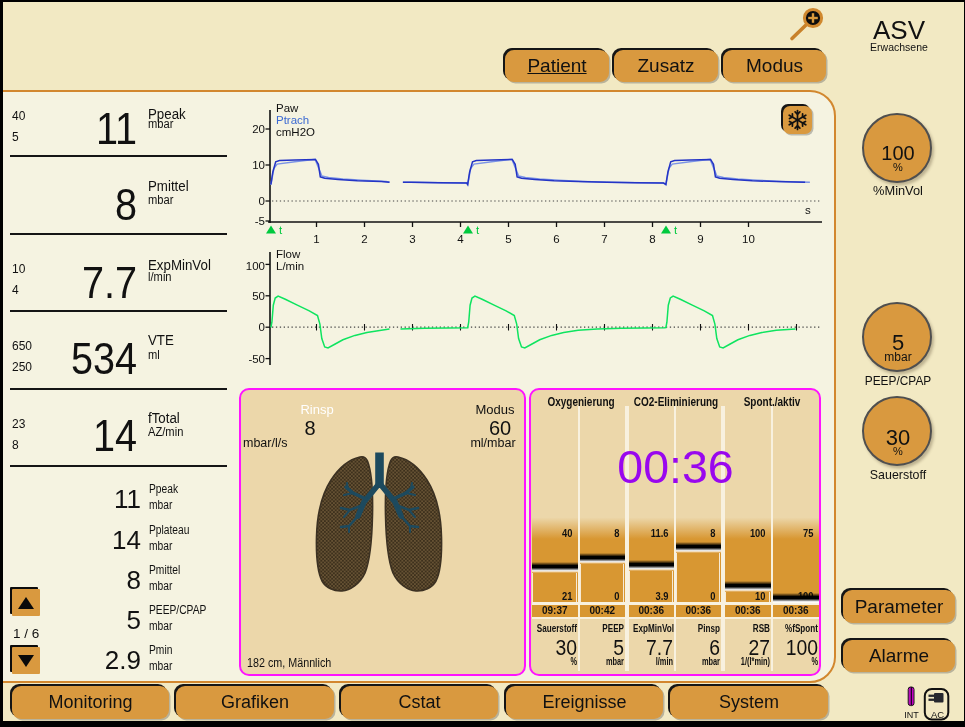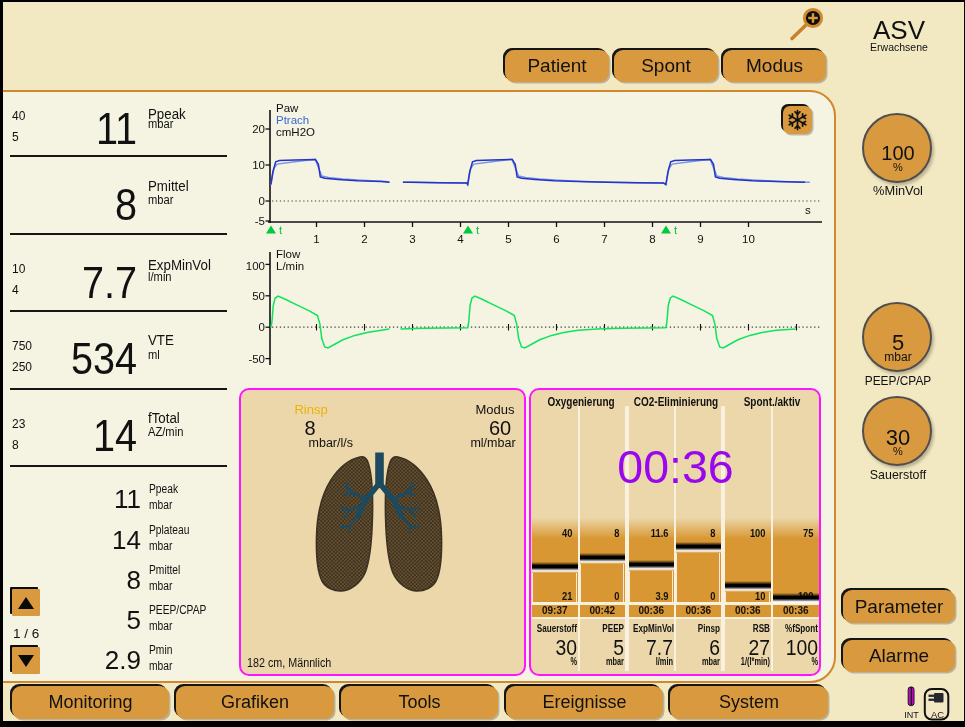--- a/index.html
+++ b/index.html
@@ -50,21 +50,21 @@
 <div class="big" style="top:183px">8</div>
 <div class="lbl" style="top:179px">Pmittel</div>
 <div class="unt" style="top:193.5px">mbar</div>
 
 <div class="lim" style="top:263px">10</div>
 <div class="lim" style="top:284px">4</div>
 <div class="big" style="top:260.5px">7.7</div>
 <div class="lbl" style="top:257.5px">ExpMinVol</div>
 <div class="unt" style="top:271px">l/min</div>
 
-<div class="lim" style="top:340px">750</div>
+<div class="lim" style="top:340px">650</div>
 <div class="lim" style="top:360.5px">250</div>
 <div class="big" style="top:336.5px">534</div>
 <div class="lbl" style="top:333px">VTE</div>
 <div class="unt" style="top:349px">ml</div>
 
 <div class="lim" style="top:417.5px">23</div>
 <div class="lim" style="top:438.5px">8</div>
 <div class="big" style="top:414px">14</div>
 <div class="lbl" style="top:410.5px">fTotal</div>
 <div class="unt" style="top:425.5px">AZ/min</div>
@@ -249,23 +249,23 @@
 <div class="abs" style="left:576.3px;top:572.5px;width:1.2px;height:29.0px;background:rgba(255,255,255,.8);"></div>
 <div class="abs" style="left:580.0px;top:563.5px;width:1.2px;height:38.0px;background:rgba(255,255,255,.8);"></div>
 <div class="abs" style="left:623.3px;top:563.5px;width:1.2px;height:38.0px;background:rgba(255,255,255,.8);"></div>
 <div class="abs" style="left:629.0px;top:570.5px;width:1.2px;height:31.0px;background:rgba(255,255,255,.8);"></div>
 <div class="abs" style="left:672.3px;top:570.5px;width:1.2px;height:31.0px;background:rgba(255,255,255,.8);"></div>
 <div class="abs" style="left:676.0px;top:552.5px;width:1.2px;height:49.0px;background:rgba(255,255,255,.8);"></div>
 <div class="abs" style="left:719.3px;top:552.5px;width:1.2px;height:49.0px;background:rgba(255,255,255,.8);"></div>
 <div class="abs" style="left:725.0px;top:591.5px;width:1.2px;height:10.0px;background:rgba(255,255,255,.8);"></div>
 <div class="abs" style="left:769.3px;top:591.5px;width:1.2px;height:10.0px;background:rgba(255,255,255,.8);"></div>
 
-<div class="abs" style="left:256px;top:402px;width:110px;text-align:center;font-size:13px;color:#eab308;">Rinsp</div>
+<div class="abs" style="left:262px;top:402px;width:110px;text-align:center;font-size:13px;color:#ffffff;">Rinsp</div>
 <div class="abs" style="left:255px;top:417px;width:110px;text-align:center;font-size:20px;color:#111;">8</div>
-<div class="abs" style="left:243px;top:436px;width:110px;text-align:right;font-size:12.5px;color:#111;">mbar/l/s</div>
+<div class="abs" style="left:243px;top:436px;width:110px;text-align:left;font-size:12.5px;color:#111;">mbar/l/s</div>
 <div class="abs" style="left:440px;top:402px;width:110px;text-align:center;font-size:13px;color:#111;">Modus</div>
 <div class="abs" style="left:445px;top:417px;width:110px;text-align:center;font-size:20px;color:#111;">60</div>
 <div class="abs" style="left:438px;top:436px;width:110px;text-align:center;font-size:12.5px;color:#111;">ml/mbar</div>
 <div class="abs" style="left:247px;top:656px;font-size:12.5px;color:#111;transform:scaleX(0.86);transform-origin:0 50%;">182 cm, Männlich</div>
 <svg class="abs" style="left:300px;top:445px" width="160" height="155" viewBox="300 445 160 155">
 <defs>
       <pattern id="lp" width="3.6" height="3.6" patternUnits="userSpaceOnUse">
 <rect width="3.6" height="3.6" fill="#665234"></rect>
 <rect x="1.8" width="1.8" height="1.8" fill="#3d301c"></rect>
 <rect y="1.8" width="1.8" height="1.8" fill="#3d301c"></rect>
@@ -311,22 +311,22 @@
     </defs>
 <rect x="908.2" y="687" width="5.8" height="18.6" rx="2.4" fill="url(#bat)" stroke="#111" stroke-width="1"></rect>
 <text x="911.5" y="717.5" font-size="9" text-anchor="middle" fill="#111">INT</text>
 <rect x="924.8" y="689" width="23.5" height="30.5" rx="7" fill="none" stroke="#111" stroke-width="2"></rect>
 <rect x="934" y="693" width="9.5" height="9.5" rx="1" fill="#26282e"></rect>
 <rect x="928.5" y="694.6" width="6" height="2.3" fill="#26282e"></rect>
 <rect x="928.5" y="698.6" width="6" height="2.3" fill="#26282e"></rect>
 <text x="937.5" y="717.5" font-size="9.5" text-anchor="middle" fill="#111">AC</text>
 </svg>
 
-<div class="btn tbtn" style="left:505px;top:50px;width:104px;">Patient</div>
-<div class="btn tbtn" style="left:614px;top:50px;width:104px;">Spont</div>
+<div class="btn tbtn" style="left:505px;top:50px;width:104px;text-decoration:underline;">Patient</div>
+<div class="btn tbtn" style="left:614px;top:50px;width:104px;">Zusatz</div>
 <div class="btn tbtn" style="left:723px;top:50px;width:103px;">Modus</div>
 <div class="abs" style="left:849px;top:15px;width:100px;text-align:center;font-size:26px;color:#111;">ASV</div>
 <div class="abs" style="left:849px;top:41px;width:100px;text-align:center;font-size:10.5px;color:#111;">Erwachsene</div>
 
 <div class="knob" style="left:862px;top:112.5px;"></div>
 <div class="ktxt" style="left:858px;top:142px;width:80px;font-size:20px;">100</div>
 <div class="ktxt" style="left:858px;top:161px;width:80px;font-size:11px;">%</div>
 <div class="ktxt" style="left:848px;top:183px;width:100px;font-size:13.5px;transform:scaleX(0.95);">%MinVol</div>
 <div class="knob" style="left:862px;top:302px;"></div>
 <div class="ktxt" style="left:858px;top:330px;width:80px;font-size:22px;">5</div>
@@ -334,20 +334,20 @@
 <div class="ktxt" style="left:848px;top:373px;width:100px;font-size:13.5px;transform:scaleX(0.88);">PEEP/CPAP</div>
 <div class="knob" style="left:862px;top:396px;"></div>
 <div class="ktxt" style="left:858px;top:425px;width:80px;font-size:22px;">30</div>
 <div class="ktxt" style="left:858px;top:444.5px;width:80px;font-size:11px;">%</div>
 <div class="ktxt" style="left:848px;top:467px;width:100px;font-size:13.5px;transform:scaleX(0.92);">Sauerstoff</div>
 <div class="btn" style="left:843px;top:590px;width:112px;height:33px;font-size:19px;line-height:33px;">Parameter</div>
 <div class="btn" style="left:843px;top:640px;width:112px;height:32px;font-size:19px;line-height:32px;">Alarme</div>
 
 <div class="btn bbtn" style="left:12px;top:686px;width:157px;">Monitoring</div>
 <div class="btn bbtn" style="left:176px;top:686px;width:158px;">Grafiken</div>
-<div class="btn bbtn" style="left:341px;top:686px;width:157px;">Tools</div>
+<div class="btn bbtn" style="left:341px;top:686px;width:157px;">Cstat</div>
 <div class="btn bbtn" style="left:506px;top:686px;width:157px;">Ereignisse</div>
 <div class="btn bbtn" style="left:670px;top:686px;width:158px;">System</div>
 
 <div class="abs" style="left:0;top:0;width:3px;height:727px;background:#000;z-index:60;"></div>
 <div class="abs" style="left:0;top:0;width:965px;height:2px;background:#000;z-index:60;"></div>
 <div class="abs" style="left:964px;top:0;width:1px;height:727px;background:#000;z-index:60;"></div>
 <div class="abs" style="left:0;top:721px;width:965px;height:6px;background:#000;z-index:60;"></div>
 
 </body></html>

